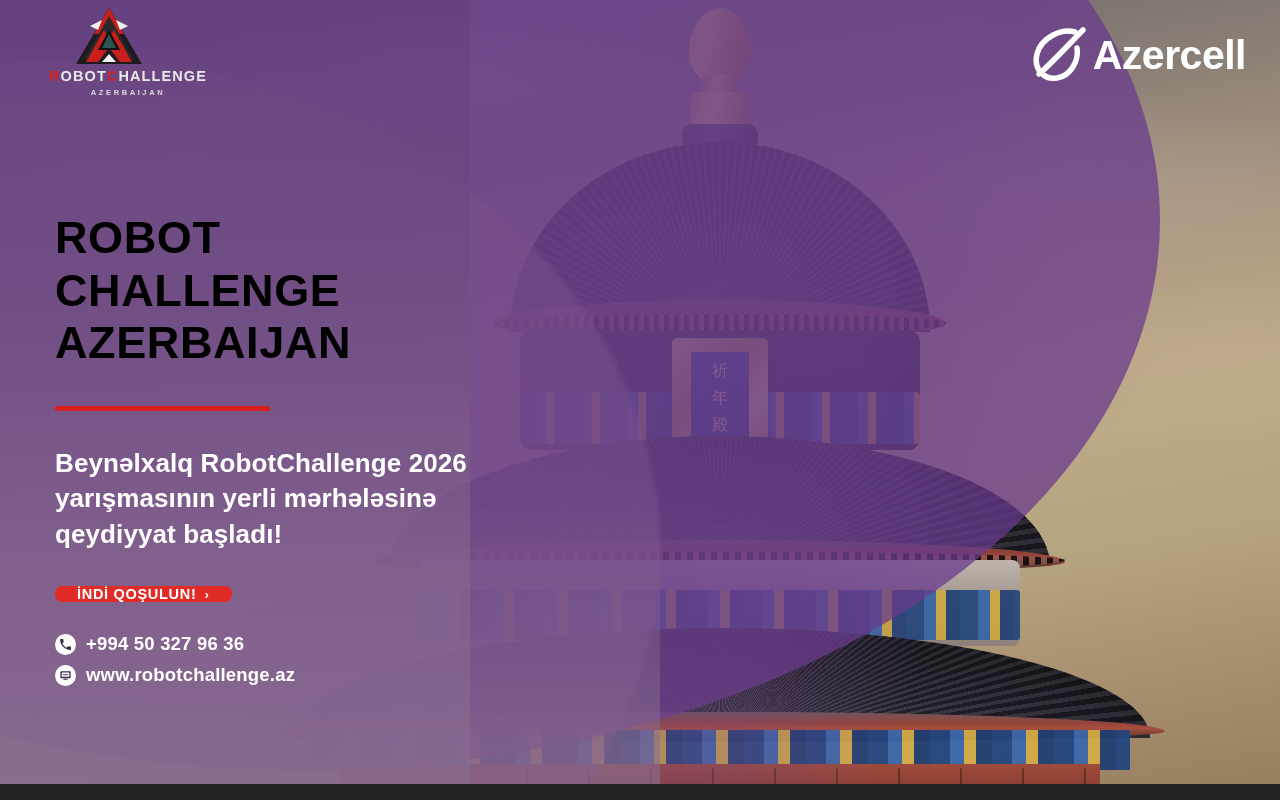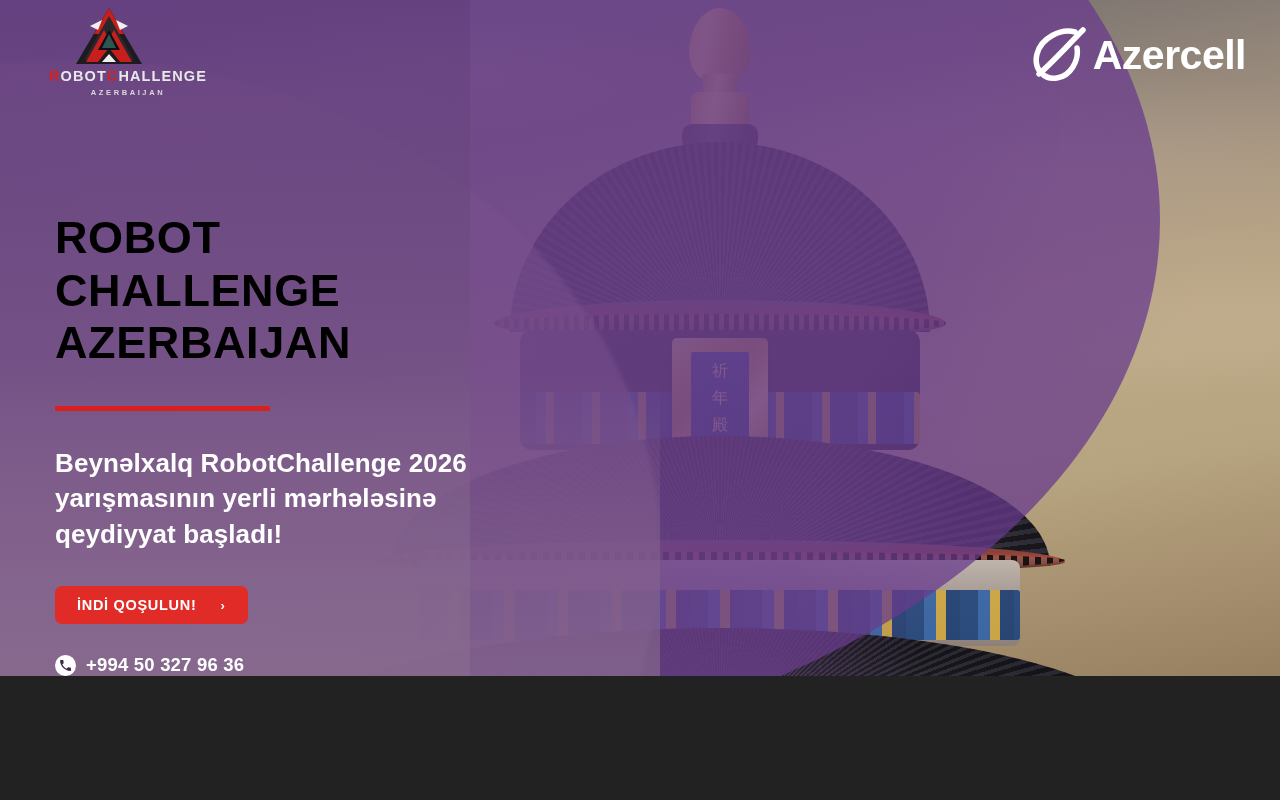--- a/index.html
+++ b/index.html
@@ -1,20 +1,20 @@
 <!DOCTYPE html>
 <html><head>
 <meta charset="utf-8">
 <style>
   html,body{margin:0;padding:0;background:#222;}
   body{font-family:"Liberation Sans",sans-serif;}
 
   .banner{
     position:relative;
-    width:1280px;height:676px;
+    width:1280px;height:784px;
     overflow:hidden;
     background:#8a7f74;
   }
 
   
   .sky{
     position:absolute;inset:0;
     background:
       linear-gradient(170deg,
         #5c5a63 0%,
@@ -284,25 +284,25 @@
     width:215px;height:5px;background:#d8201f;
     margin:36px 0 0 0;border-radius:1px;
   }
   .subtitle{
     margin:35px 0 0 0;
     font-size:26px;font-weight:bold;color:#ffffff;
     line-height:1.36;letter-spacing:.1px;
     max-width:440px;
   }
   .cta{
-    display:inline-flex;align-items:center;gap:24px;
+    display:inline-flex;align-items:center;gap:8px;
     margin-top:34px;
     background:#e02b27;color:#ffffff;
     font-size:14.5px;font-weight:bold;letter-spacing:.7px;
-    padding:11px 22px;border:none;border-radius:7px;
+    padding:0 22px;border:none;border-radius:7px;
     cursor:pointer;
   }
   .cta-chevron{font-size:13px;font-weight:bold;}
 
   .contacts{margin-top:30px;display:flex;flex-direction:column;gap:9px;}
   .contact-row{display:flex;align-items:center;gap:10px;}
   .contact-icon{
     width:21px;height:21px;border-radius:50%;
     background:#ffffff;
     display:flex;align-items:center;justify-content:center;
@@ -405,17 +405,28 @@
 
       <div class="contact-row">
         <span class="contact-icon">
           <svg width="13" height="13" viewBox="0 0 24 24">
             <path d="M6.6 10.8c1.6 3.1 4 5.6 7.2 7.2l2.4-2.4c.3-.3.7-.4 1.1-.3 1.2.4 2.5.6 3.8.6.6 0 1 .4 1 1V21c0 .6-.4 1-1 1C10.6 22 2 13.4 2 2.9c0-.6.4-1 1-1h4.1c.6 0 1 .4 1 1 0 1.3.2 2.6.6 3.8.1.4 0 .8-.3 1.1l-2.8 3z" fill="#3b2a46"></path>
           </svg>
         </span>
         <span class="contact-text">+994 50 327 96 36</span>
       </div>
 
+      <div class="contact-row">
+        <span class="contact-icon">
+          <svg width="13" height="13" viewBox="0 0 24 24">
+            <rect x="2.5" y="4" width="19" height="13" rx="1.6" fill="#3b2a46"></rect>
+            <rect x="5" y="6.5" width="14" height="8" rx="1" fill="#ffffff"></rect>
+            <rect x="7" y="9.5" width="10" height="2" rx="1" fill="#3b2a46"></rect>
+            <rect x="8" y="18" width="8" height="2" rx="1" fill="#3b2a46"></rect>
+          </svg>
+        </span>
+        <span class="contact-text">www.robotchallenge.az</span>
+      </div>
 
     </div>
   </div>
 
 </div>
 
 </body></html>

